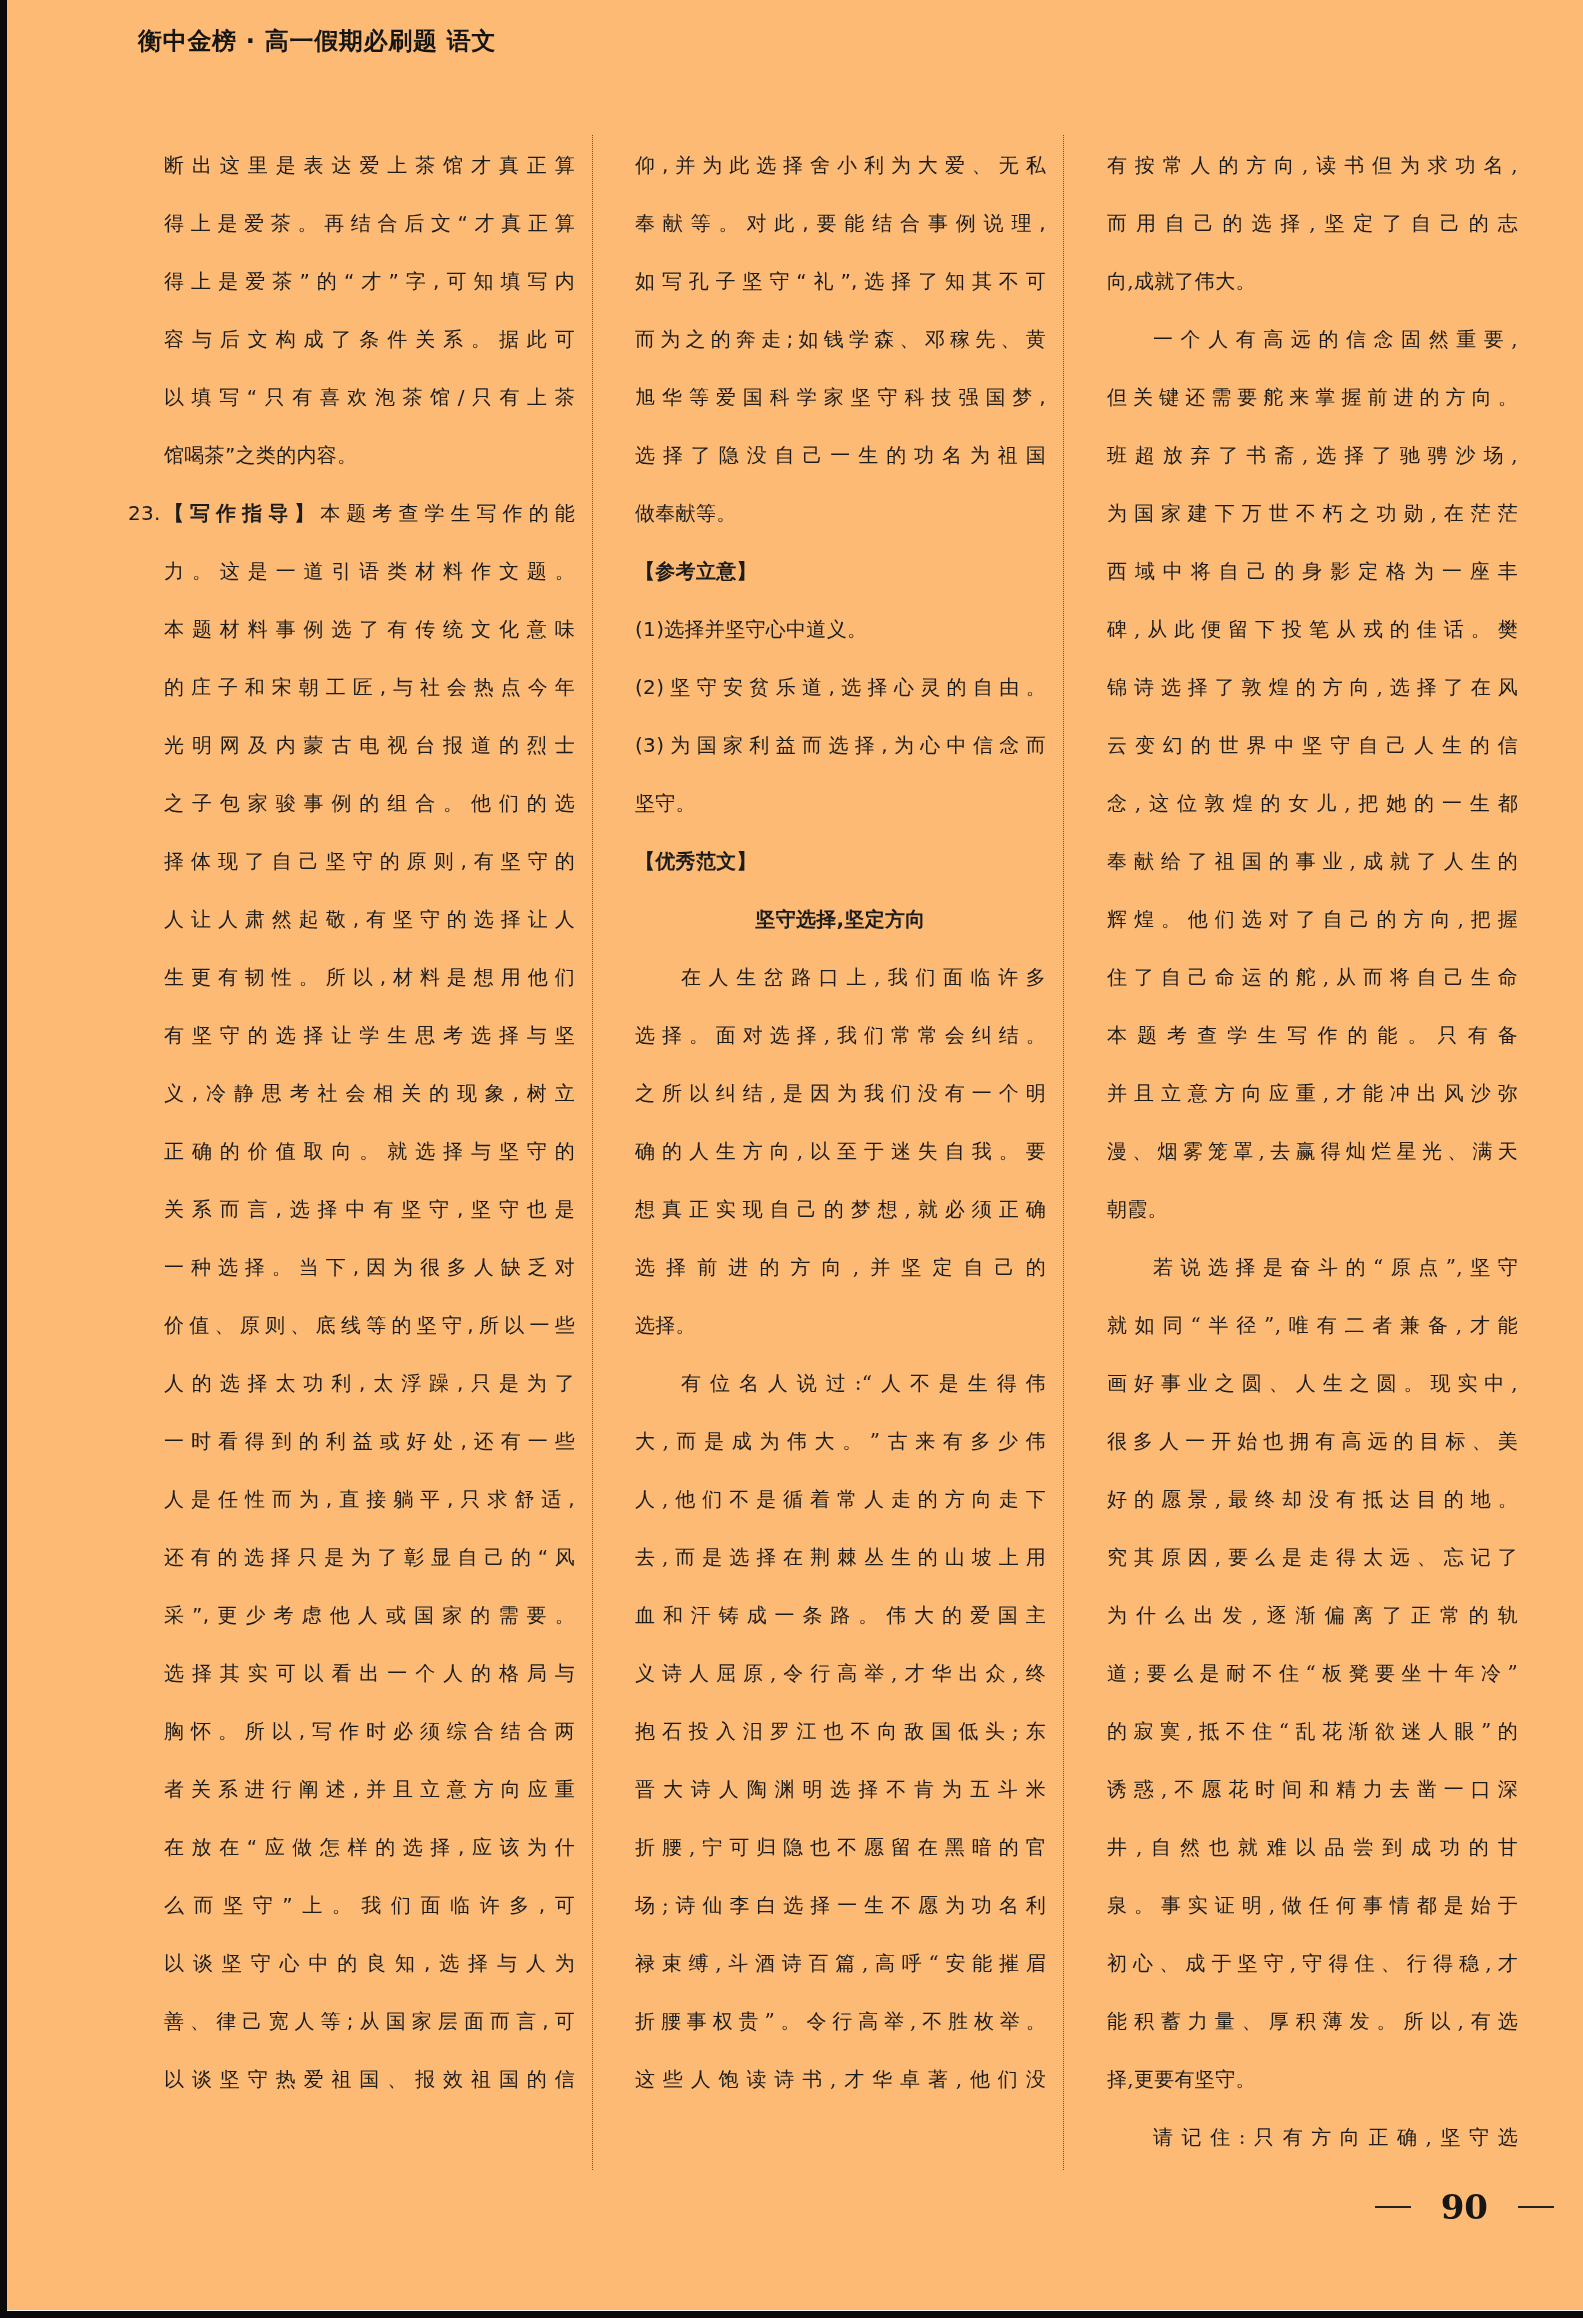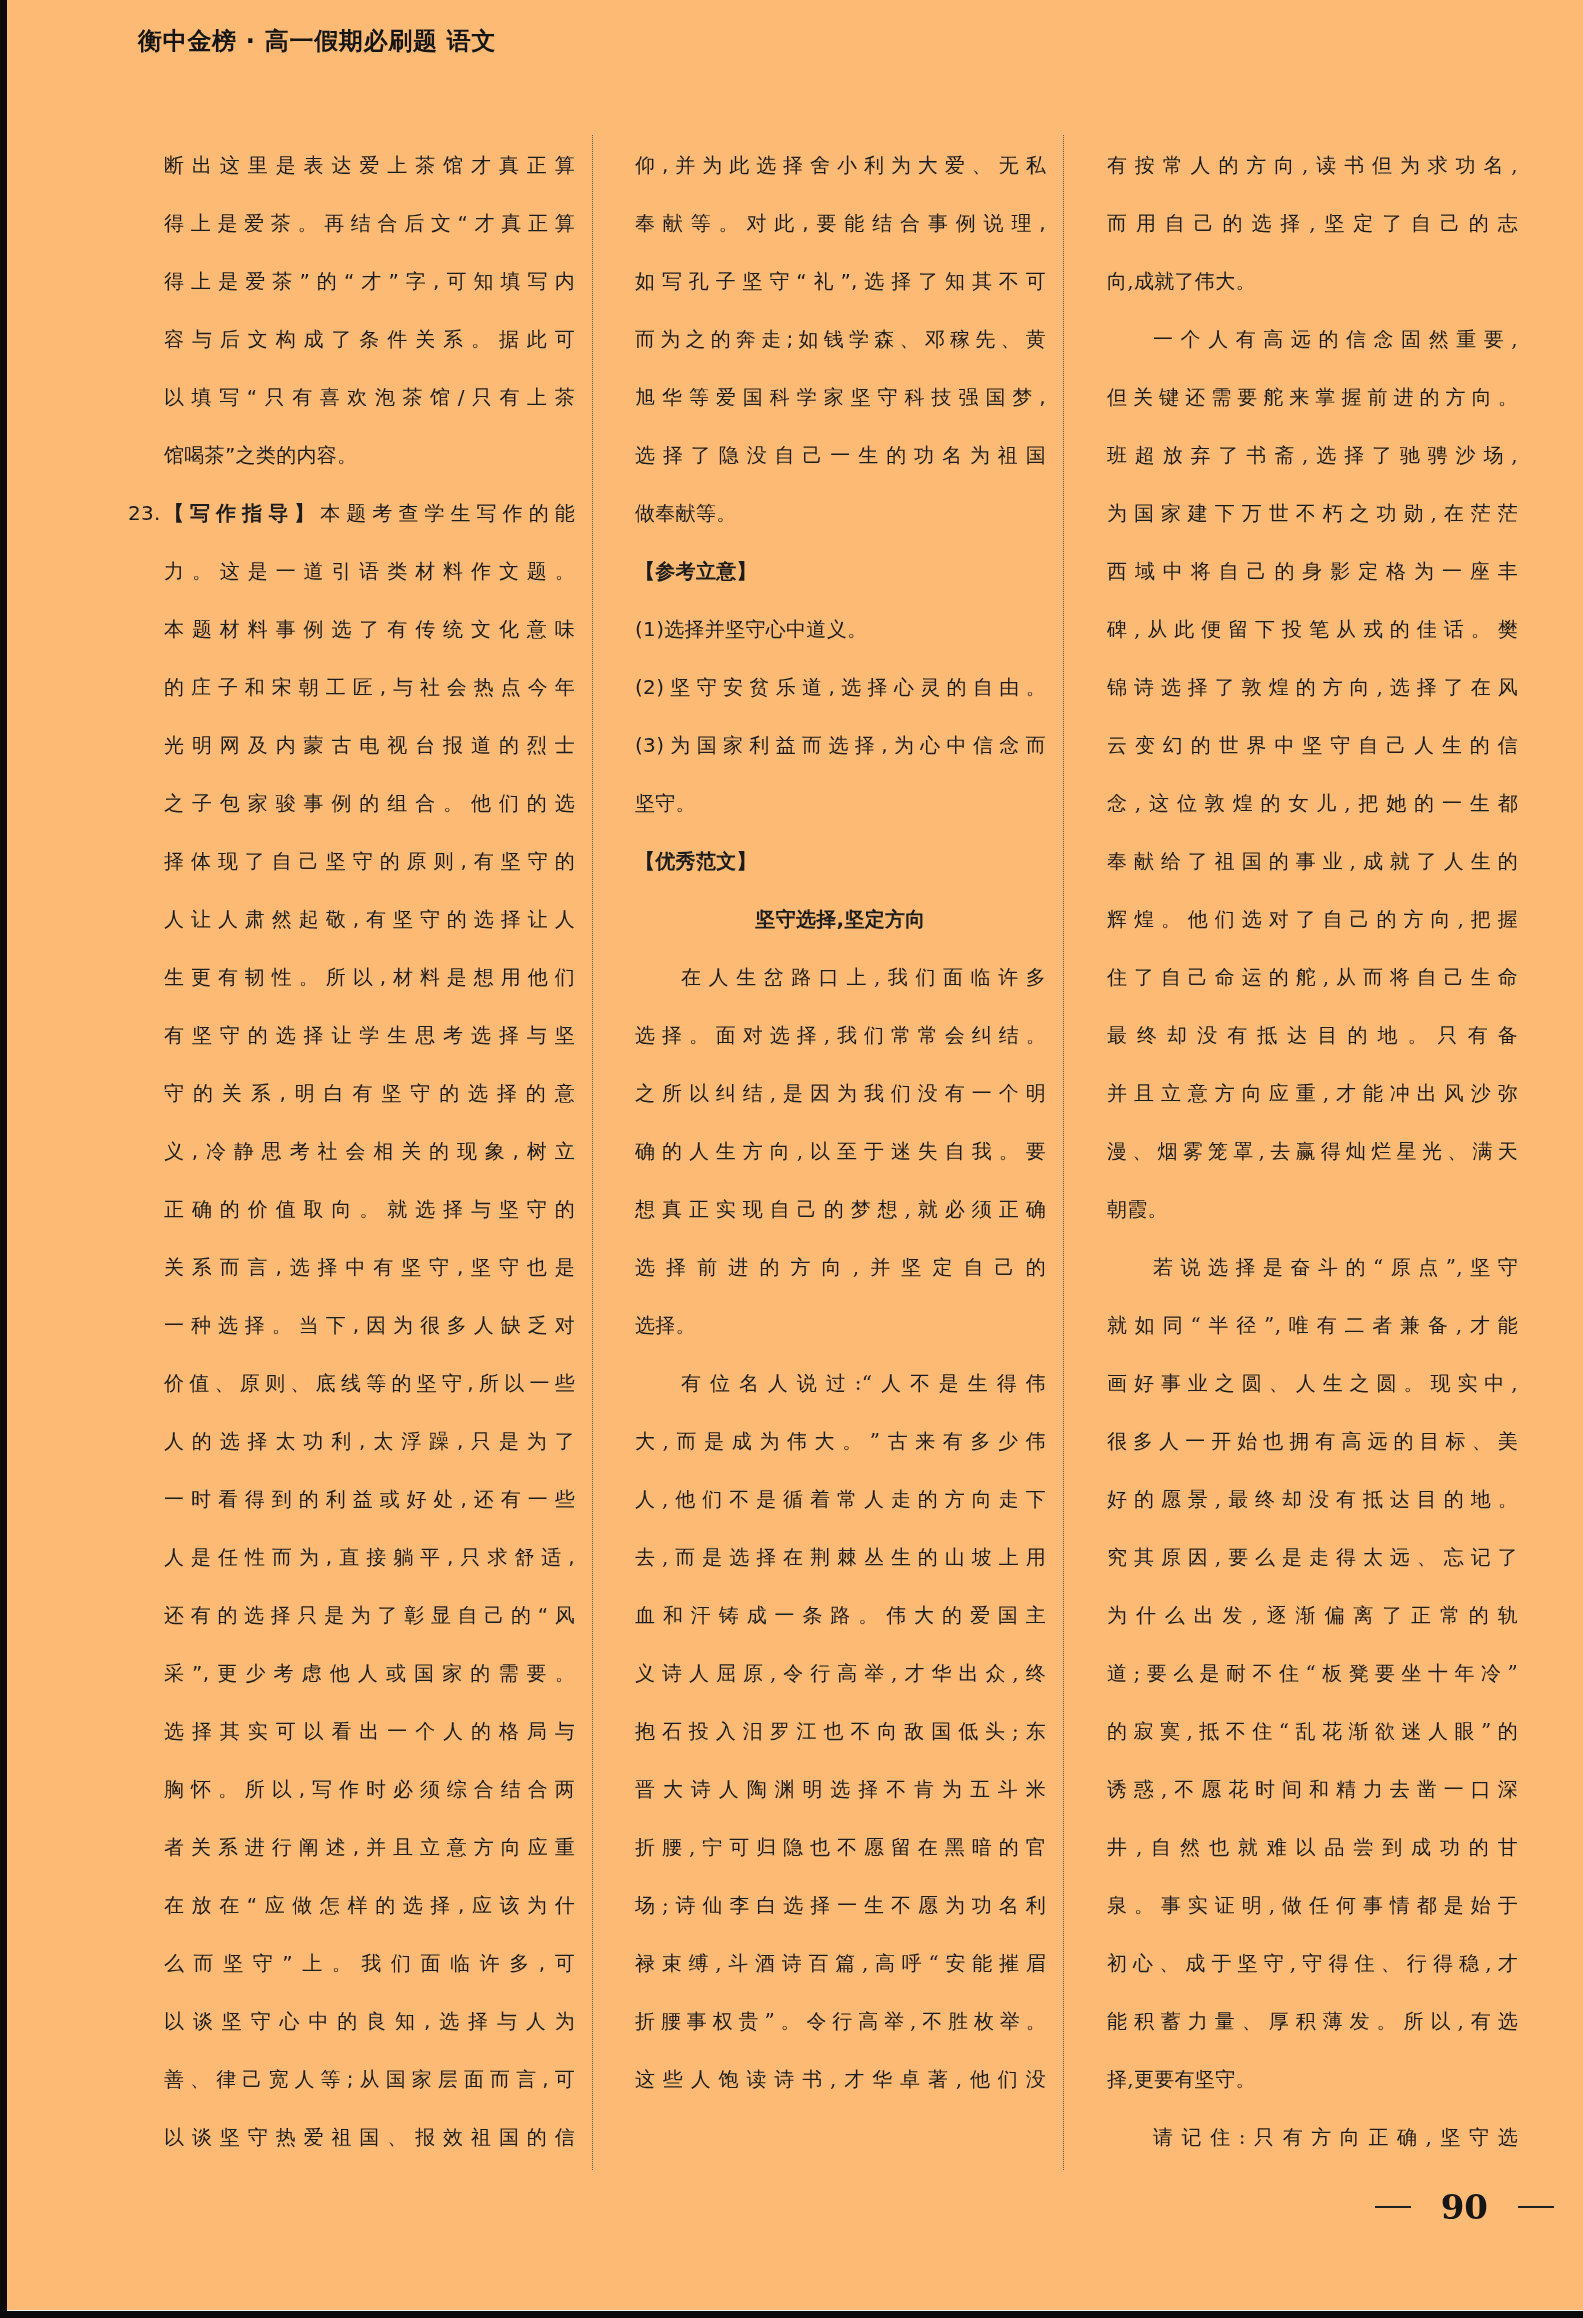--- a/index.html
+++ b/index.html
@@ -74,21 +74,20 @@
     <div id="left-q">
         <div class="line">力。这是一道引语类材料作文题。</div>
         <div class="line">本题材料事例选了有传统文化意味</div>
         <div class="line">的庄子和宋朝工匠,与社会热点今年</div>
         <div class="line">光明网及内蒙古电视台报道的烈士</div>
         <div class="line">之子包家骏事例的组合。他们的选</div>
         <div class="line">择体现了自己坚守的原则,有坚守的</div>
         <div class="line">人让人肃然起敬,有坚守的选择让人</div>
         <div class="line">生更有韧性。所以,材料是想用他们</div>
         <div class="line">有坚守的选择让学生思考选择与坚</div>
-        <div class="line">守的关系,明白有坚守的选择的意</div>
         <div class="line">义,冷静思考社会相关的现象,树立</div>
         <div class="line">正确的价值取向。就选择与坚守的</div>
         <div class="line">关系而言,选择中有坚守,坚守也是</div>
         <div class="line">一种选择。当下,因为很多人缺乏对</div>
         <div class="line">价值、原则、底线等的坚守,所以一些</div>
         <div class="line">人的选择太功利,太浮躁,只是为了</div>
         <div class="line">一时看得到的利益或好处,还有一些</div>
         <div class="line">人是任性而为,直接躺平,只求舒适,</div>
         <div class="line">还有的选择只是为了彰显自己的“风</div>
         <div class="line">采”,更少考虑他人或国家的需要。</div>
@@ -160,21 +159,21 @@
         <div class="line">班超放弃了书斋,选择了驰骋沙场,</div>
         <div class="line">为国家建下万世不朽之功勋,在茫茫</div>
         <div class="line">西域中将自己的身影定格为一座丰</div>
         <div class="line">碑,从此便留下投笔从戎的佳话。樊</div>
         <div class="line">锦诗选择了敦煌的方向,选择了在风</div>
         <div class="line">云变幻的世界中坚守自己人生的信</div>
         <div class="line">念,这位敦煌的女儿,把她的一生都</div>
         <div class="line">奉献给了祖国的事业,成就了人生的</div>
         <div class="line">辉煌。他们选对了自己的方向,把握</div>
         <div class="line">住了自己命运的舵,从而将自己生命</div>
-        <div class="line">最终却没有抵达目的地。只有备</div>
+        <div class="line">本题考查学生写作的能。只有备</div>
         <div class="line">并且立意方向应重,才能冲出风沙弥</div>
         <div class="line">漫、烟雾笼罩,去赢得灿烂星光、满天</div>
         <div class="line last">朝霞。</div>
         <div class="line indent">若说选择是奋斗的“原点”,坚守</div>
         <div class="line">就如同“半径”,唯有二者兼备,才能</div>
         <div class="line">画好事业之圆、人生之圆。现实中,</div>
         <div class="line">很多人一开始也拥有高远的目标、美</div>
         <div class="line">好的愿景,最终却没有抵达目的地。</div>
         <div class="line">究其原因,要么是走得太远、忘记了</div>
         <div class="line">为什么出发,逐渐偏离了正常的轨</div>

